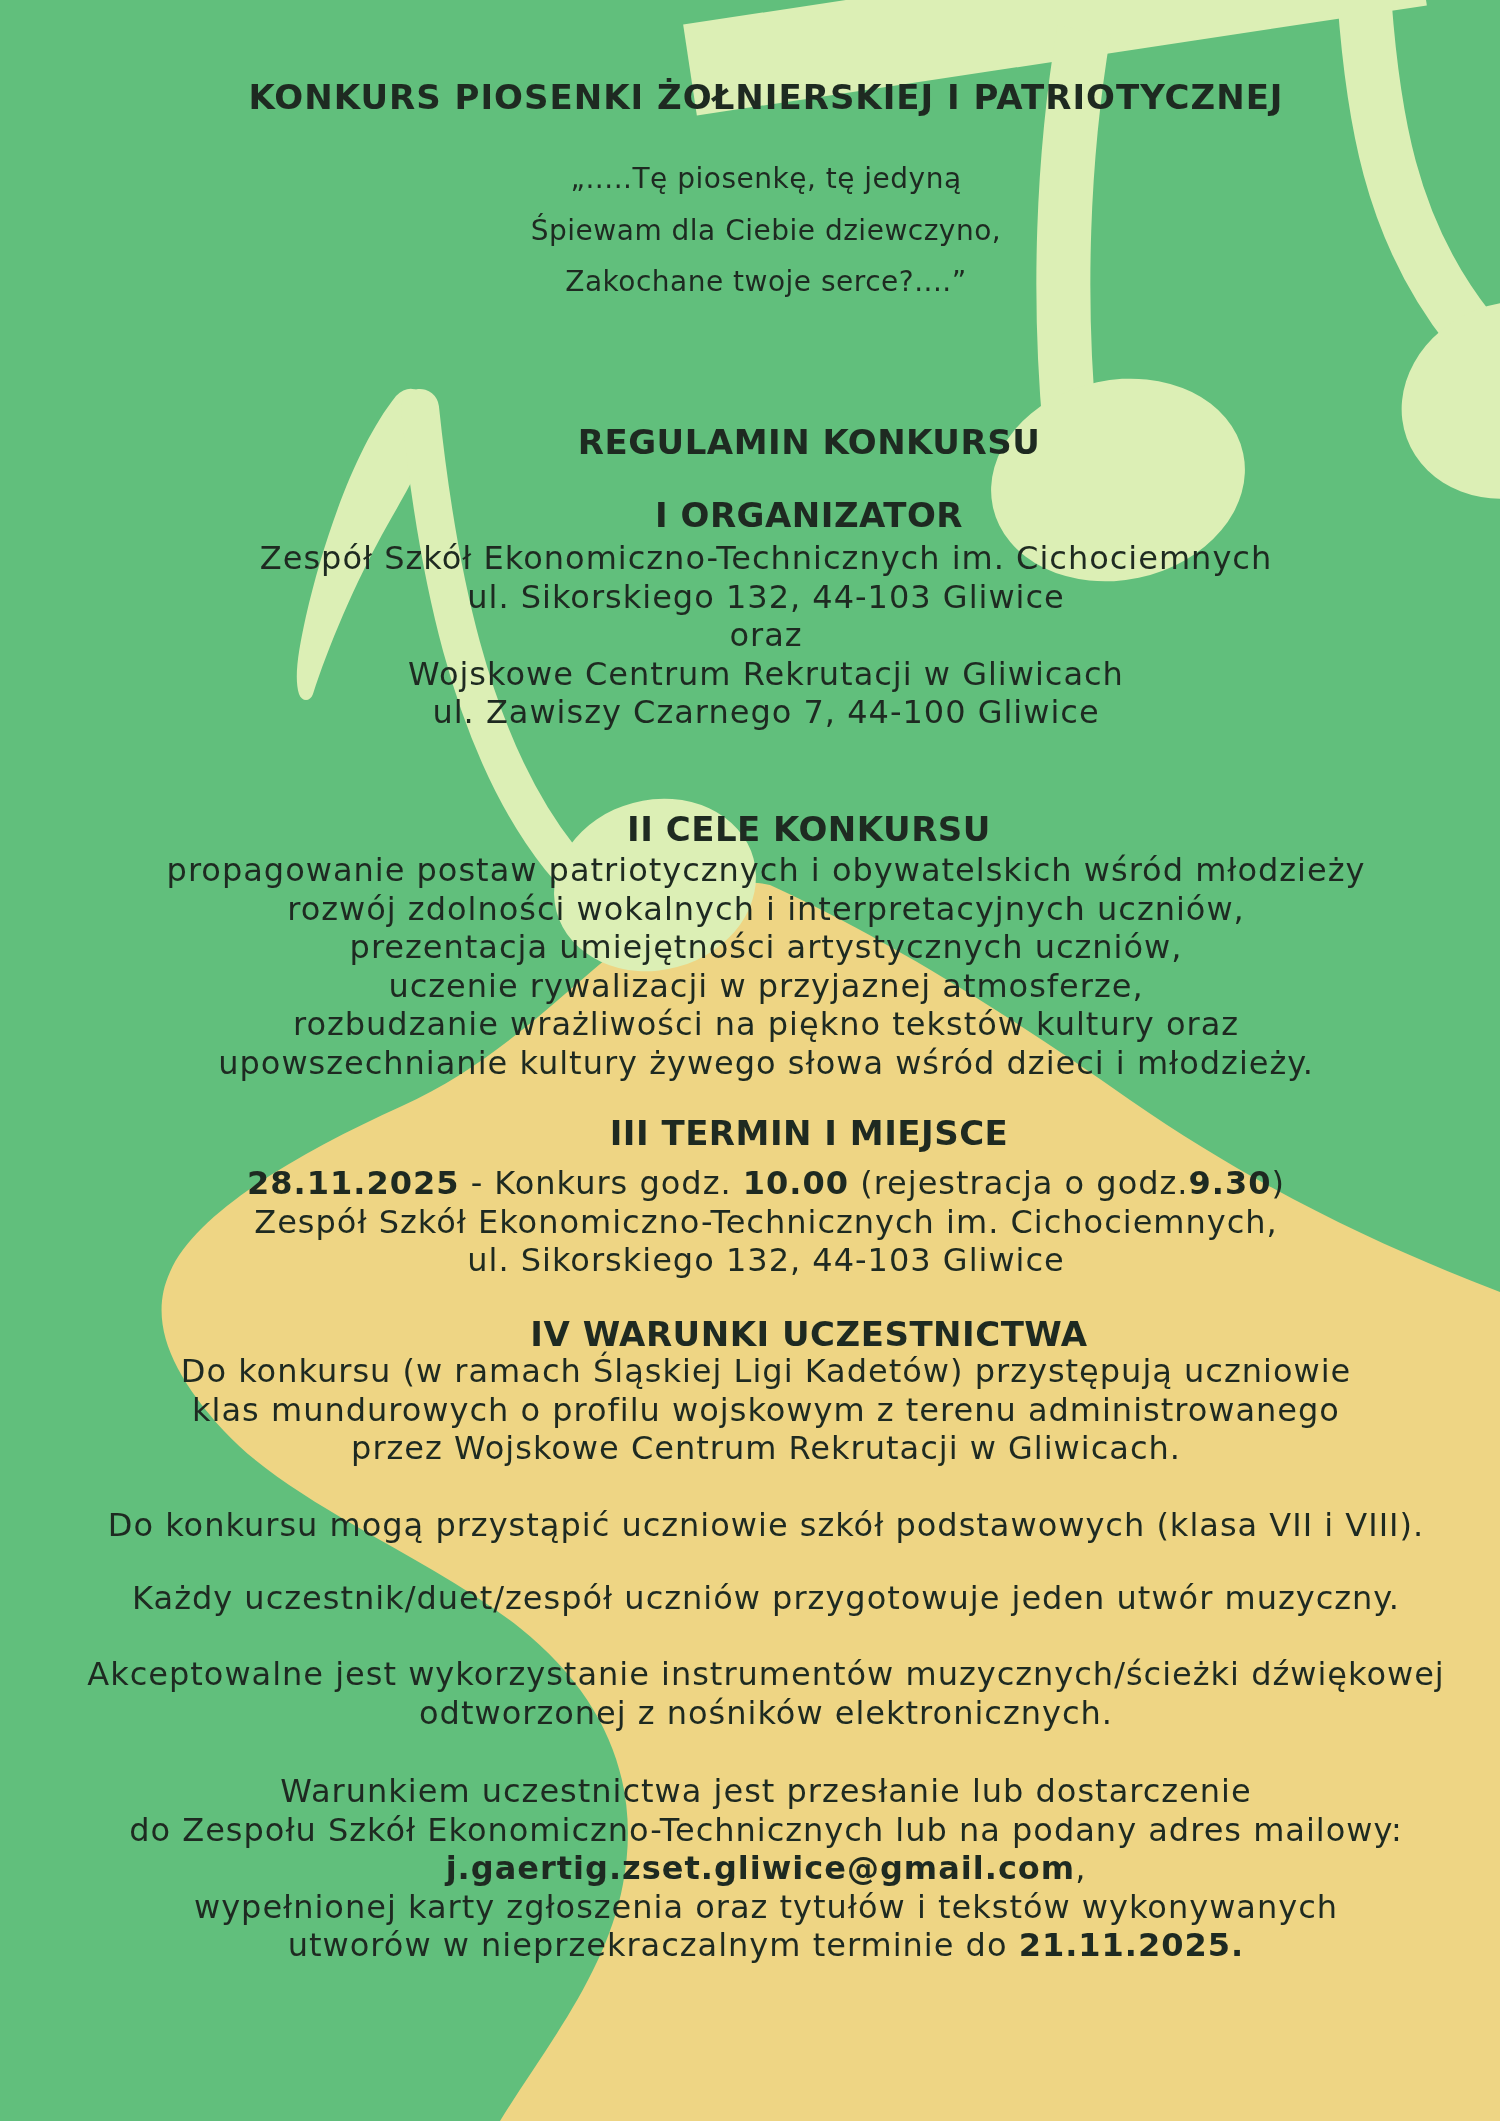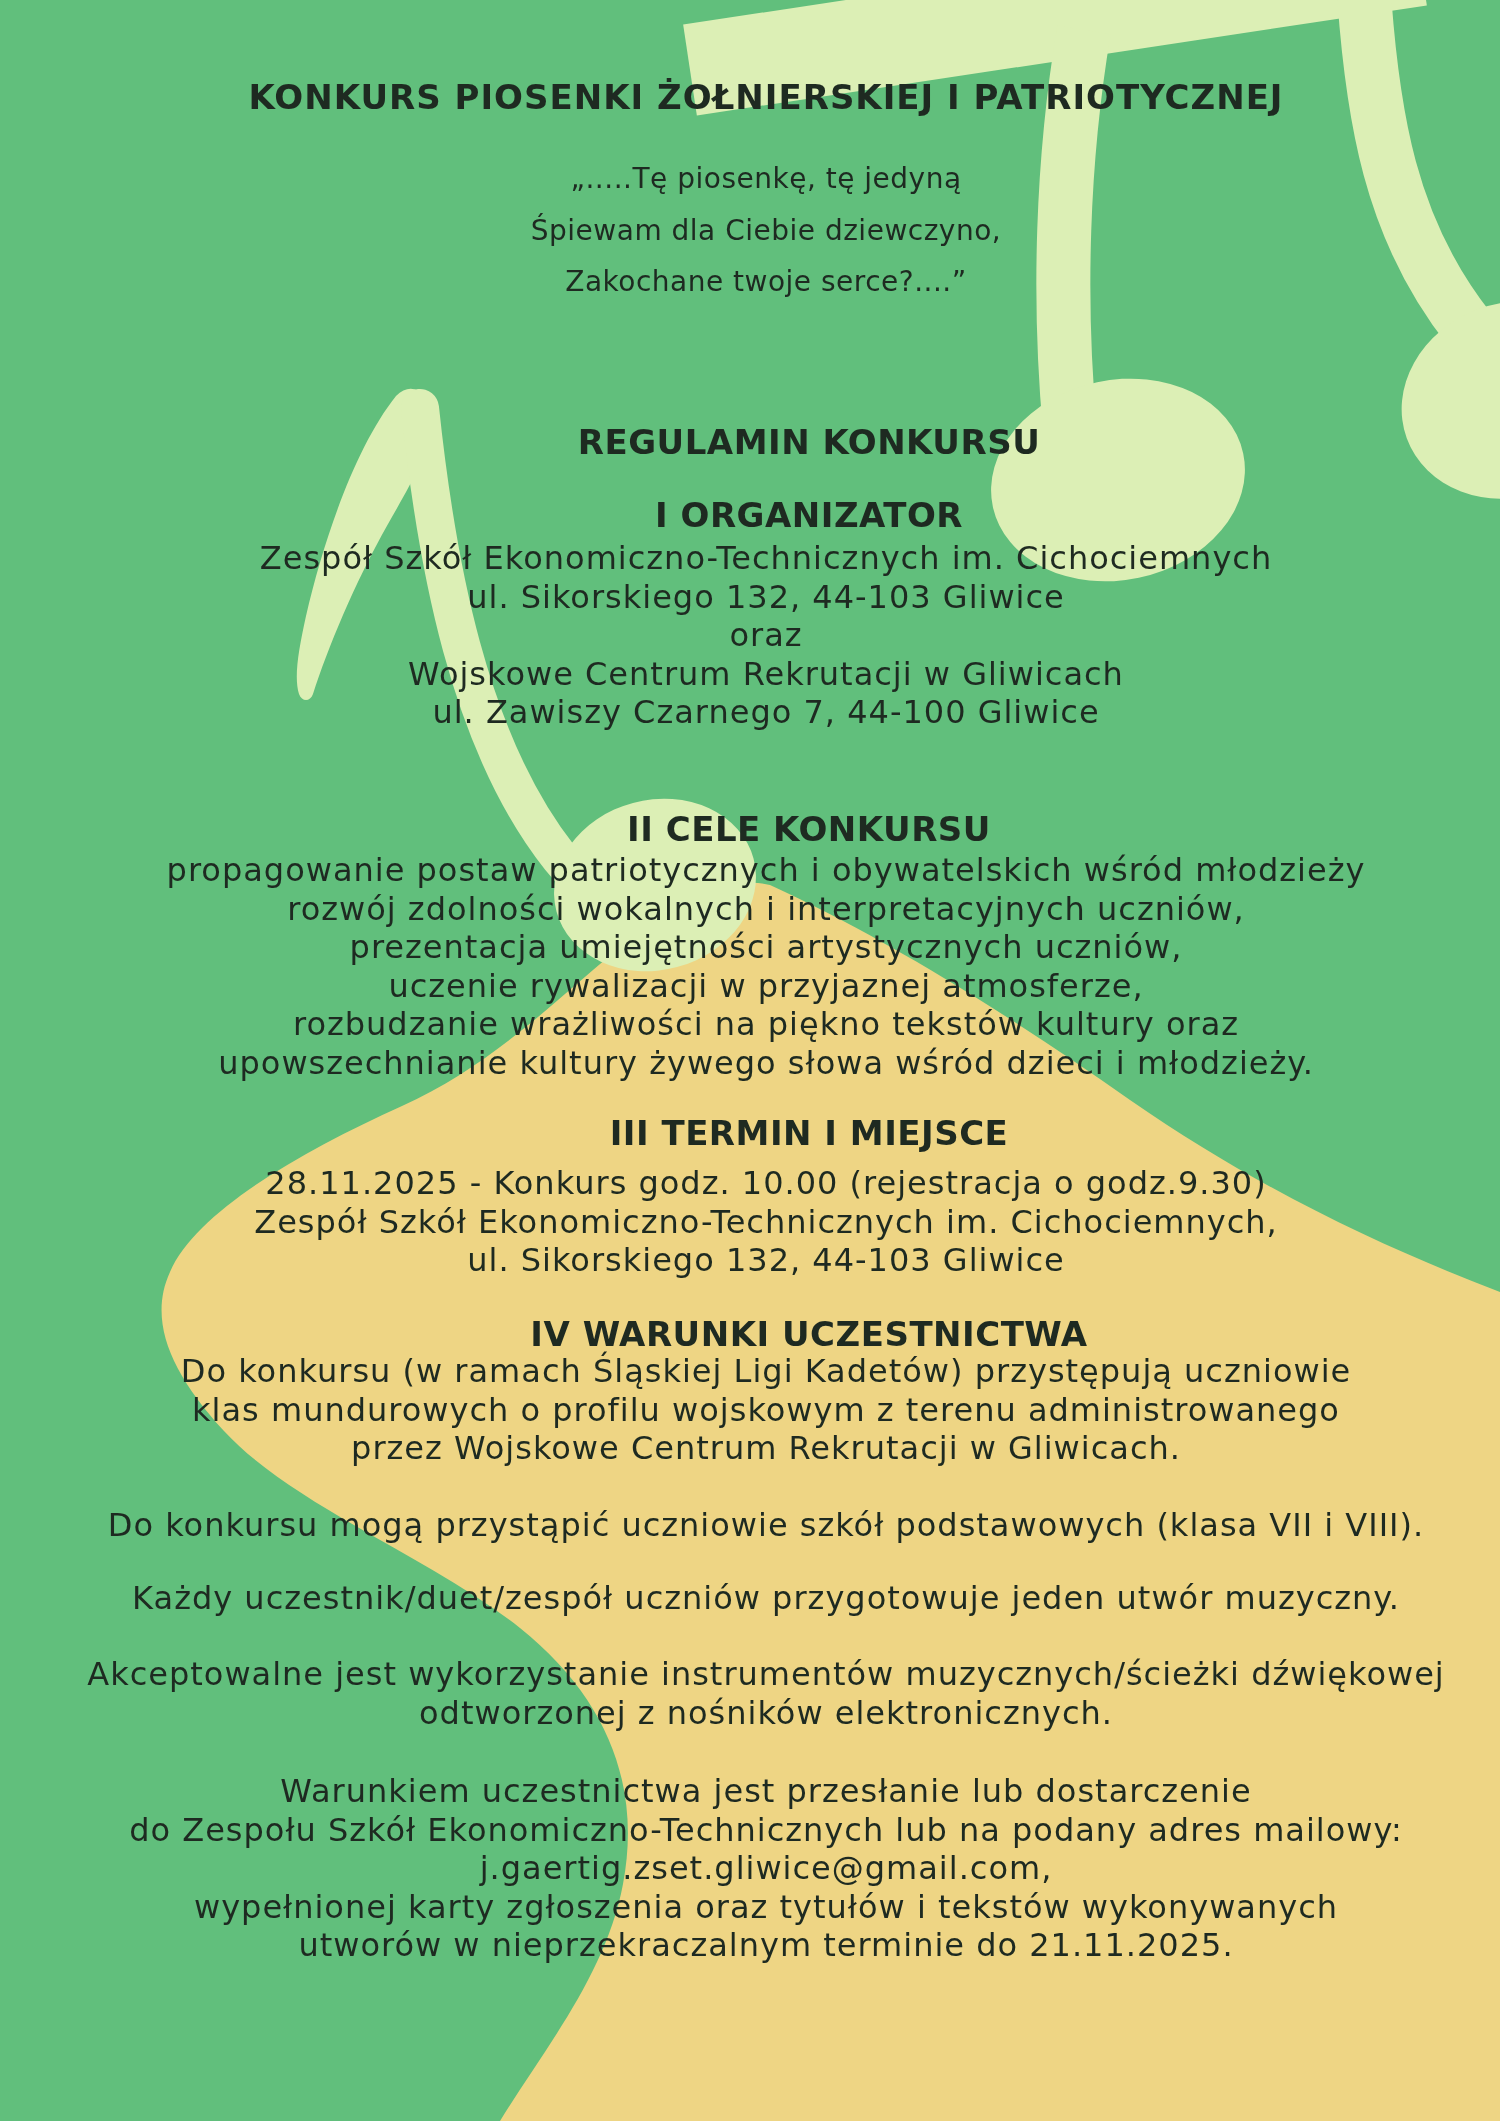--- a/index.html
+++ b/index.html
@@ -18,21 +18,21 @@
   .note-stroke{stroke:var(--note,#dcefb5);fill:none;}
   .line-block{
     position:absolute;left:16px;width:100%;
     text-align:center;
     font-size:32px;line-height:38.5px;letter-spacing:1px;
     white-space:nowrap;
   }
   .quote{font-size:28px;line-height:51.5px;letter-spacing:0.5px;}
   .hdr{font-size:34px;font-weight:bold;letter-spacing:0.5px;line-height:40px;margin-left:43px;}
   .title{font-size:34px;font-weight:bold;letter-spacing:1px;line-height:40px;}
-  .b{font-weight:normal;}
+  .b{font-weight:bold;}
 </style>
 </head>
 <body>
 
 <div class="poster">
 
   <svg class="art" viewBox="0 0 1500 2121" aria-hidden="true">
 
     <path class="blob" d="M 770 885
          C 880 935, 1005 1012, 1130 1100

